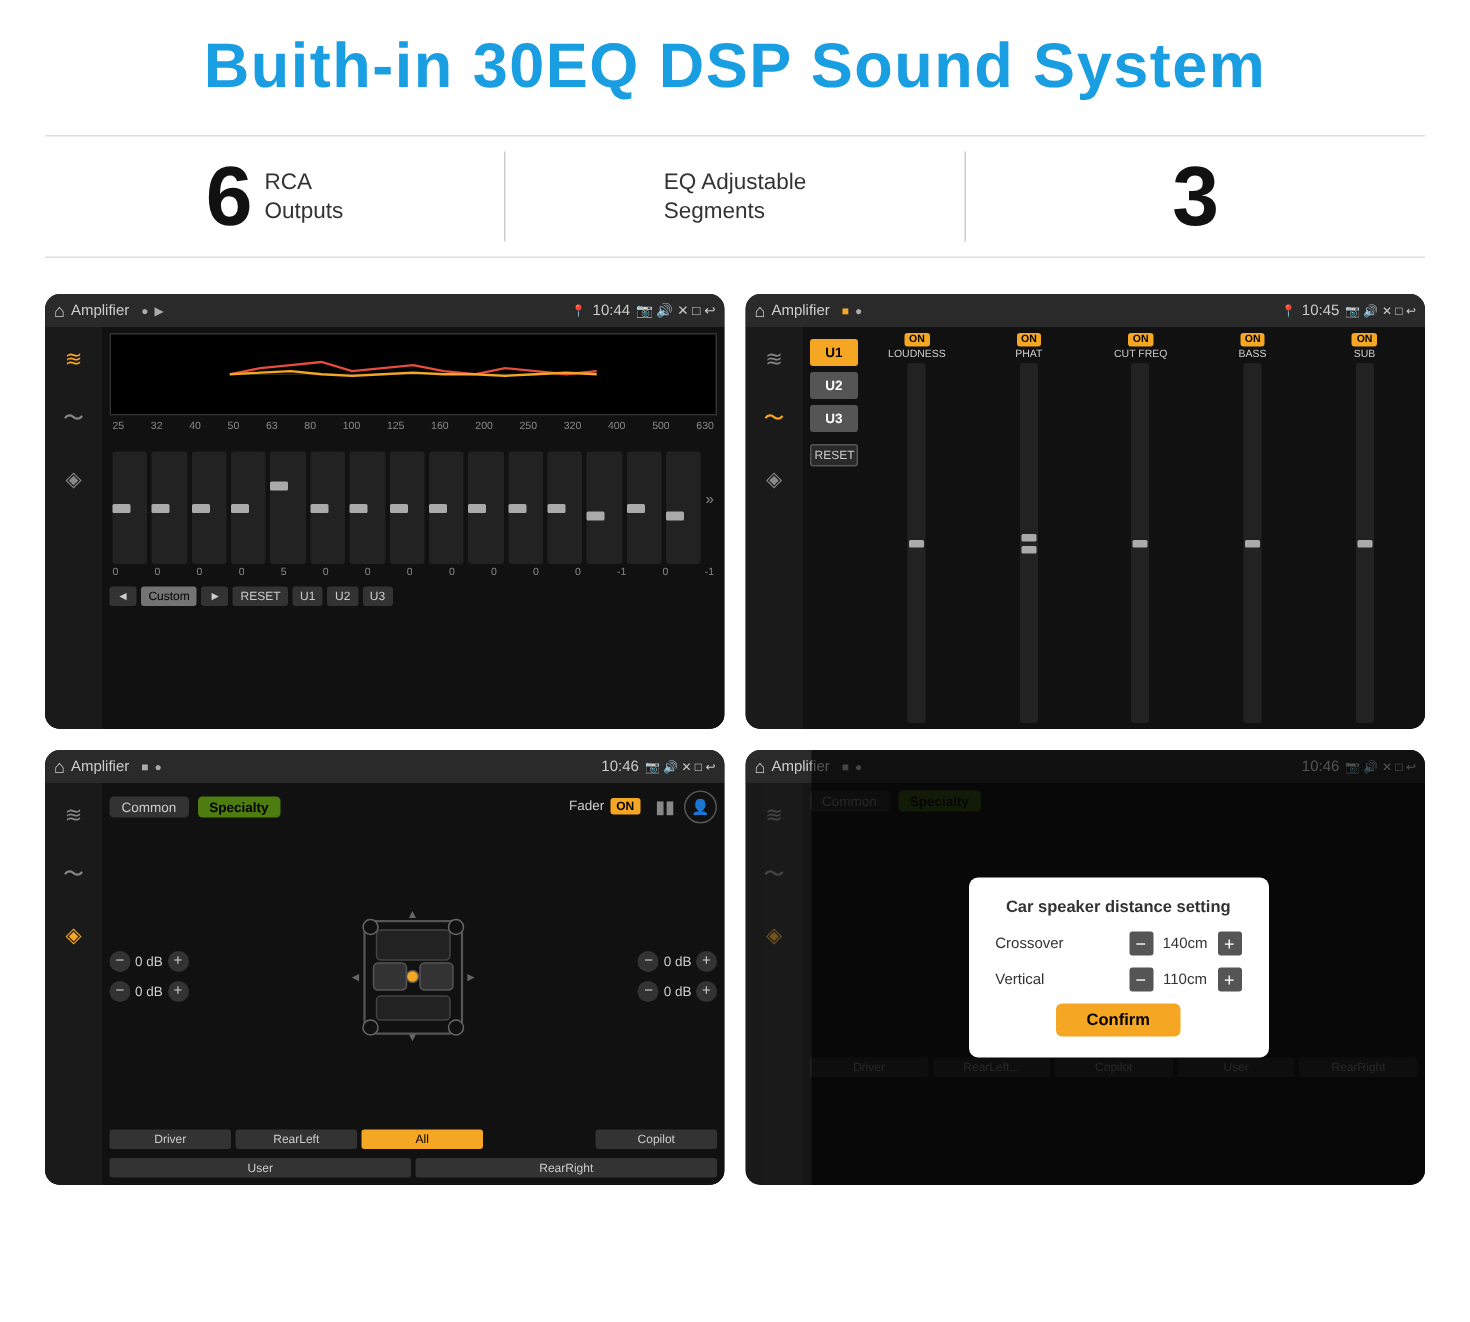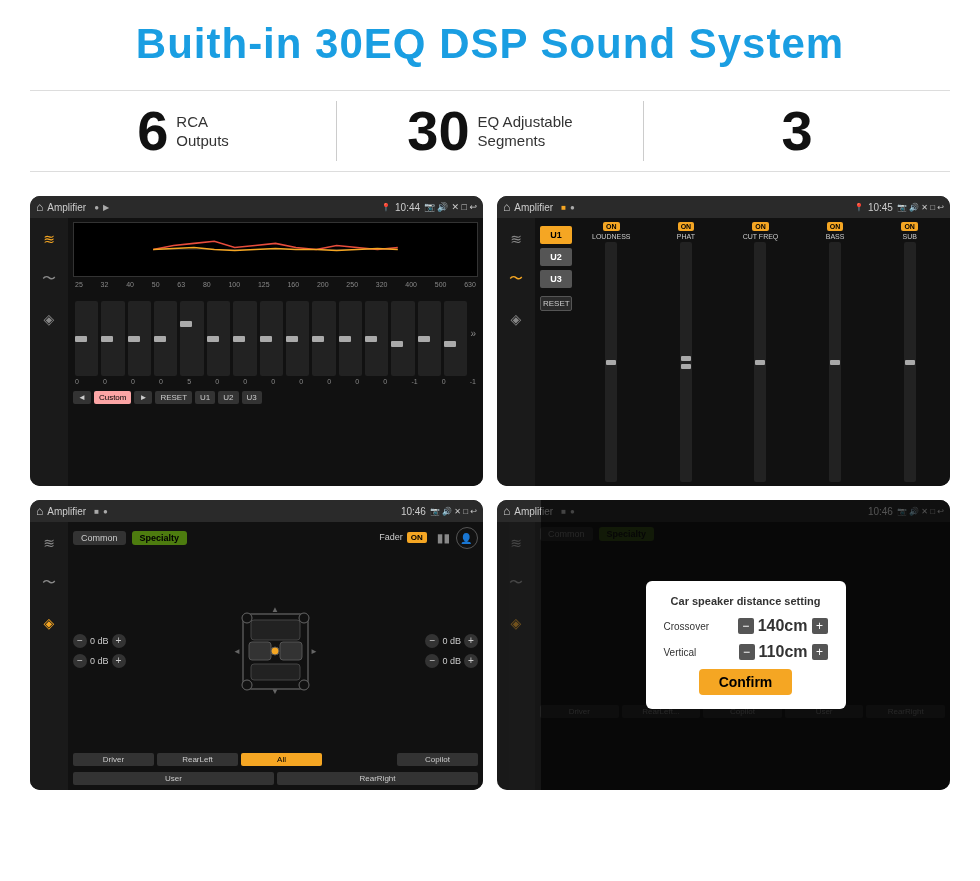--- a/index.html
+++ b/index.html
@@ -193,21 +193,21 @@
     .eq-btn {
       background: #333;
       color: #ccc;
       border: none;
       border-radius: 2px;
       font-size: 8px;
       padding: 2px 5px;
       cursor: pointer;
     }
 
-    .eq-btn.active { background: #fca5a5; color: #000; }
+    .eq-btn.active { background: #737373; color: #000; }
 
     .dsp-presets {
       width: 32px;
       display: flex;
       flex-direction: column;
       gap: 4px;
       padding-top: 4px;
     }
 
     .preset-btn {
@@ -378,34 +378,34 @@
       border-radius: 2px;
       font-size: 12px;
       display: flex;
       align-items: center;
       justify-content: center;
       cursor: pointer;
       line-height: 1;
     }
 
     .dialog-val {
-      font-size: 16px;
+      font-size: 10px;
       color: #333;
-      font-weight: bold;
+      font-weight: normal;
       min-width: 35px;
       text-align: center;
     }
 
     .dialog-confirm-btn {
       background: #f5a623;
       color: #000;
       border: none;
       border-radius: 4px;
       padding: 5px 20px;
-      font-size: 14px;
+      font-size: 11px;
       font-weight: bold;
       cursor: pointer;
       display: block;
       margin: 8px auto 0;
     }
 
     
     .eq-curve-svg {
       position: absolute;
       top: 0; left: 0;
@@ -448,21 +448,20 @@
 
   <div class="main-title">Buith-in 30EQ DSP Sound System</div>
 
   <div class="stats-row">
     <div class="stat-item">
       <span class="stat-number">6</span>
       <span class="stat-text">RCA<br>Outputs</span>
     </div>
     <div class="stat-divider"></div>
     <div class="stat-item">
-      <span class="stat-number">30</span>
       <span class="stat-text">EQ Adjustable<br>Segments</span>
     </div>
     <div class="stat-divider"></div>
     <div class="stat-item">
       <span class="stat-number">3</span>
     </div>
   </div>
 
   <div class="screens-grid">
 

